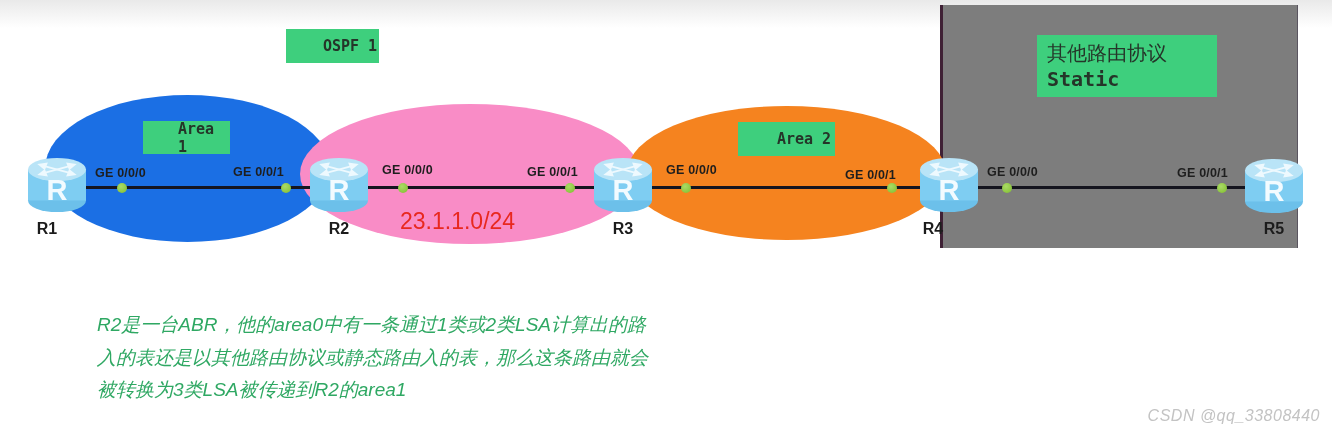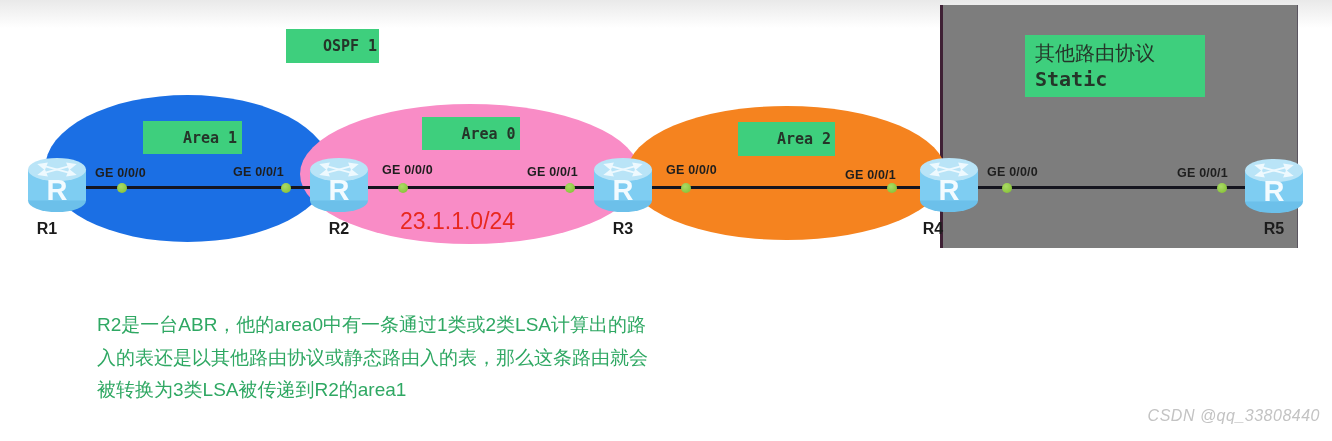--- a/index.html
+++ b/index.html
@@ -26,30 +26,30 @@
   .link-line{position:absolute;left:57px;top:186px;width:1217px;height:3px;
     background:var(--link-line);}
   .if-dot{position:absolute;top:183px;width:10px;height:10px;border-radius:50%;
     background:radial-gradient(circle at 40% 35%, #aadb66, var(--if-dot) 70%);}
   .if-label{position:absolute;font-size:12.5px;font-weight:600;color:var(--if-text);
     white-space:nowrap;letter-spacing:0.2px;}
   .glabel{position:absolute;background:var(--label-bg);color:var(--label-text);
     font-family:"DejaVu Sans Mono","Liberation Mono",monospace;font-weight:bold;
     display:flex;align-items:center;justify-content:center;font-size:15px;padding-left:35px;}
   .ext-label{flex-direction:column;align-items:flex-start;justify-content:center;
-    padding:4px 10px;font-size:20px;line-height:26px;}
+    padding:4px 10px;font-size:20px;line-height:26px;margin-left:12px;}
   .ext-label .cjk{font-family:"Liberation Sans",sans-serif;font-weight:normal;}
   .subnet{position:absolute;left:400px;top:208px;color:var(--subnet-text);
     font-size:23px;white-space:nowrap;}
   .router{position:absolute;width:62px;height:58px;}
   .router svg{width:100%;height:100%;display:block;}
   .router-label{position:absolute;width:62px;top:220px;text-align:center;
     font-size:16px;font-weight:600;color:#1c1c1c;}
   .annotation{position:absolute;left:97px;top:309px;width:560px;
-    color:var(--annotation-text);font-size:19px;line-height:32.5px;}
+    color:var(--annotation-text);font-size:19px;line-height:32.5px;font-style:italic;}
   .watermark{position:absolute;right:12px;top:407px;color:var(--watermark-text);
     font-size:16px;letter-spacing:0.5px;font-style:italic;}
 </style>
 </head>
 <body>
 
 <div class="stage">
   <div class="topband"></div>
 
   <div class="zone-gray"></div>
@@ -72,22 +72,21 @@
   <span class="if-label" style="left:95px;top:166px">GE 0/0/0</span>
   <span class="if-label" style="left:233px;top:165px">GE 0/0/1</span>
   <span class="if-label" style="left:382px;top:163px">GE 0/0/0</span>
   <span class="if-label" style="left:527px;top:165px">GE 0/0/1</span>
   <span class="if-label" style="left:666px;top:163px">GE 0/0/0</span>
   <span class="if-label" style="left:845px;top:168px">GE 0/0/1</span>
   <span class="if-label" style="left:987px;top:165px">GE 0/0/0</span>
   <span class="if-label" style="left:1177px;top:166px">GE 0/0/1</span>
 
   <div class="glabel" style="left:286px;top:29px;width:93px;height:34px">OSPF 1</div>
-  <div class="glabel" style="left:143px;top:121px;width:99px;height:33px">Area 1</div>
-  <div class="glabel" style="left:422px;top:117px;width:98px;height:33px">Area 0</div>
+  <div class="glabel" style="left:143px;top:121px;width:87px;height:33px">Area 1</div>
   <div class="glabel" style="left:738px;top:122px;width:97px;height:34px">Area 2</div>
   <div class="glabel ext-label" style="left:1025px;top:35px;width:180px;height:62px">
     <div class="cjk">其他路由协议</div>
     <div>Static</div>
   </div>
 
   <span class="subnet">23.1.1.0/24</span>
 
   <div class="router" style="left:26px;top:156px">
     <svg viewBox="0 0 64 60">

